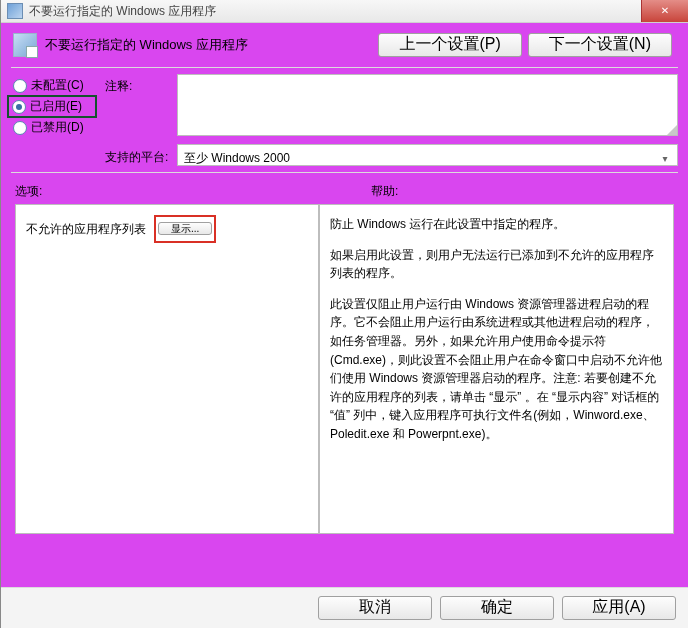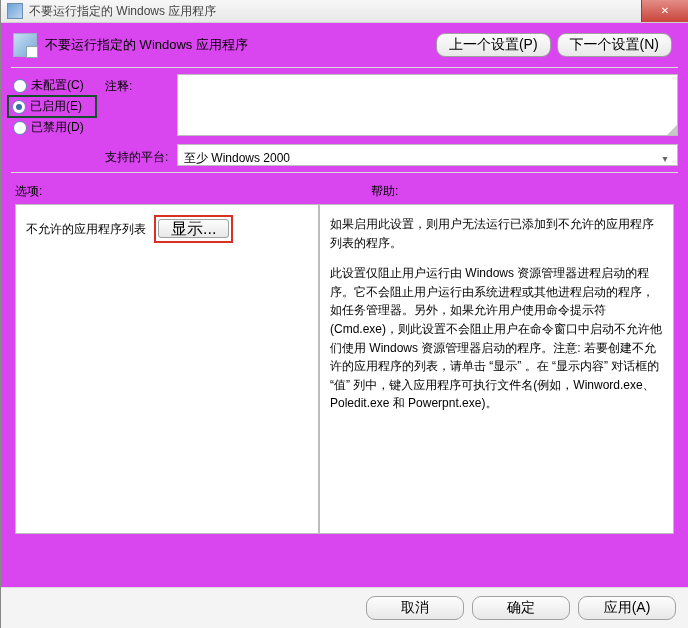--- a/index.html
+++ b/index.html
@@ -84,23 +84,23 @@
   .nav-buttons {
     display: flex;
     gap: 6px;
     margin-right: 4px;
   }
   .btn {
     height: 22px;
     min-width: 88px;
     background: linear-gradient(to bottom,#fdfdfd,#e8e8e8);
     border: 1px solid #a0a0a0;
-    border-radius: 9px;
-    font-size: 14px;
-    padding: 0 12px;
+    border-radius: 3px;
+    font-size: 16px;
+    padding: 0 20px;
     line-height: 20px;
     text-align: center;
     cursor: default;
   }
   .hr {
     border: none;
     border-top: 1px solid #dcdcdc;
     margin: 0 10px;
   }
   
@@ -230,21 +230,21 @@
     display: flex;
     align-items: center;
     gap: 8px;
   }
   .show-btn {
     height: 22px;
     min-width: 56px;
     background: linear-gradient(to bottom,#fdfdfd,#e8e8e8);
     border: 1px solid #a0a0a0;
     border-radius: 3px;
-    font-size: 16px;
+    font-size: 10px;
     padding: 0 12px;
     line-height: 20px;
     text-align: center;
     margin-top: 22px;
   }
   .hl-red-btn {
     border: 2px solid #d93025;
     padding: 2px;
     display: inline-block;
   }
@@ -325,20 +325,21 @@
   <div class="panels">
     <div class="panel panel-left">
       <div class="options-line">
         <span>不允许的应用程序列表</span>
         <span class="hl-red-btn">
           <span class="show-btn">显示...</span>
         </span>
       </div>
     </div>
     <div class="panel panel-right">
+      <p class="help-para">防止 Windows 运行在此设置中指定的程序。</p>
       <p class="help-para">如果启用此设置，则用户无法运行已添加到不允许的应用程序列表的程序。</p>
       <p class="help-para">此设置仅阻止用户运行由 Windows 资源管理器进程启动的程序。它不会阻止用户运行由系统进程或其他进程启动的程序，如任务管理器。另外，如果允许用户使用命令提示符(Cmd.exe)，则此设置不会阻止用户在命令窗口中启动不允许他们使用 Windows 资源管理器启动的程序。注意: 若要创建不允许的应用程序的列表，请单击 “显示” 。在 “显示内容” 对话框的 “值” 列中，键入应用程序可执行文件名(例如，Winword.exe、Poledit.exe 和 Powerpnt.exe)。</p>
     </div>
   </div>
 
   <div class="footer">
     <div class="btn">取消</div>
     <div class="btn">确定</div>
     <div class="btn">应用(A)</div>
   </div>

